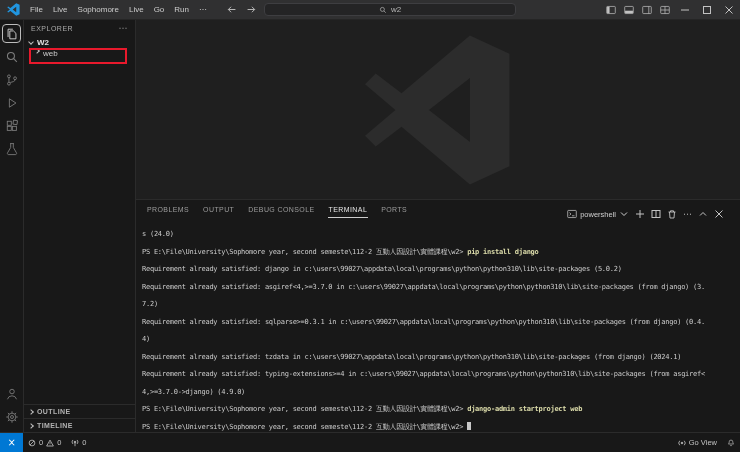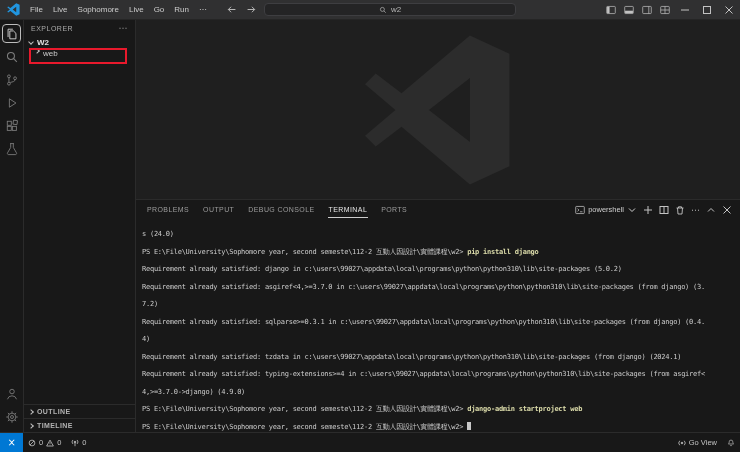--- a/index.html
+++ b/index.html
@@ -54,21 +54,21 @@
   .sidebar-section { height:14px; border-top:1px solid #2b2b2b; display:flex; align-items:center; gap:4px;
                      padding-left:5px; font-size:7px; font-weight:bold; letter-spacing:.4px; color:#b3b3b3; }
 
   .content { flex:1; display:flex; flex-direction:column; min-width:0; }
   .editor { flex:1; position:relative; background:#1f1f1f; }
   .watermark { position:absolute; left:50%; top:50%; transform:translate(-50%,-50%);
                width:152px; height:152px; }
 
   
   .panel { flex:0 0 157px; background:#181818; border-top:1px solid #2b2b2b; display:flex; flex-direction:column; }
-  .panel-header { flex:0 0 19px; display:flex; align-items:center; padding:0 8px 0 4px; }
+  .panel-header { flex:0 0 19px; display:flex; align-items:flex-end; padding:0 16px 0 4px; }
   .panel-tabs { display:flex; height:100%; }
   .panel-tab { font-size:7px; letter-spacing:.4px; color:#9c9c9c; padding:0 7px; display:flex;
                align-items:center; height:100%; position:relative; white-space:nowrap; }
   .panel-tab.active { color:#e6e6e6; }
   .panel-tab.active::after { content:""; position:absolute; left:6px; right:6px; bottom:1px; height:1px; background:#cccccc; }
   .panel-actions { margin-left:auto; display:flex; align-items:center; gap:6px; color:#c3c3c3; }
   .pa-icon { display:flex; align-items:center; justify-content:center; }
   .pa-icon svg { width:10px; height:10px; }
   .pa-text { font-size:9px; line-height:8px; }
   .shell-picker { display:flex; align-items:center; gap:3px; font-size:7.5px; color:#cfcfcf; }

